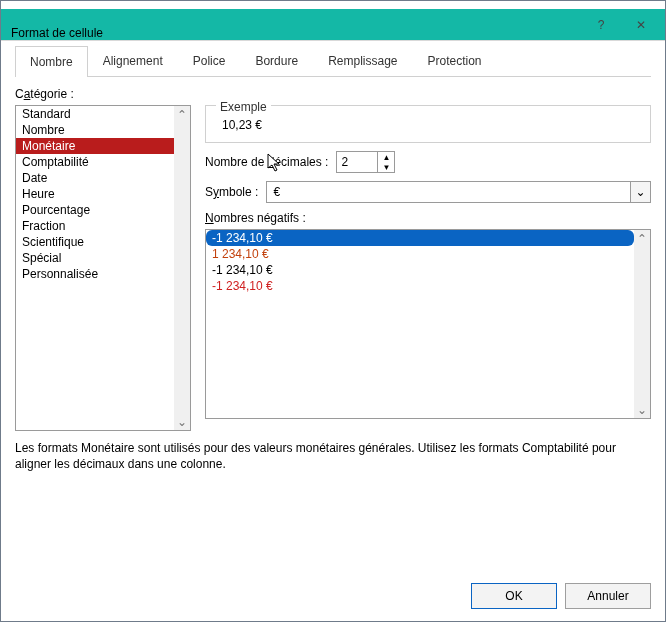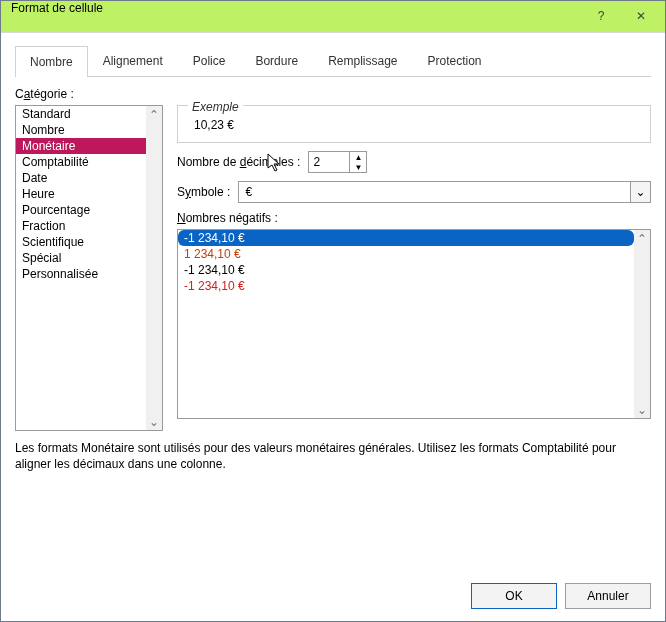--- a/index.html
+++ b/index.html
@@ -1,38 +1,38 @@
 <!DOCTYPE html>
 <html><head>
 <meta charset="utf-8">
 <style>
   * { box-sizing: border-box; font-family: "Segoe UI", Tahoma, sans-serif; font-size: 12px; }
   body { margin: 0; background: #fff; width: 666px; height: 622px; overflow: hidden; }
   .dialog { width: 666px; height: 622px; border: 1px solid #6f7b8a; background: #fff; position: relative; }
-  .titlebar { height: 32px; display: flex; align-items: flex-start; padding: 0 4px 0 10px; border-bottom: 1px solid #d9d9d9; background: #bef264; }
+  .titlebar { height: 32px; display: flex; align-items: flex-end; padding: 0 4px 0 10px; border-bottom: 1px solid #d9d9d9; background: #14b8a6; margin-top: 8px; }
   .titlebar .title { flex: 1; font-size: 12px; color: #000; }
   .titlebar .tb-btn { width: 40px; height: 30px; display: flex; align-items: center; justify-content: center; color: #444; }
   .body { position: absolute; top: 32px; left: 0; right: 0; bottom: 50px; padding: 12px 14px 0 14px; }
   .tabs { display: flex; border-bottom: 1px solid #d0d0d0; }
   .tab { padding: 8px 14px; border: 1px solid transparent; border-bottom: none; color: #333; cursor: default; }
   .tab.active { border-color: #d0d0d0; background: #fff; position: relative; top: 1px; }
   .tabpage { padding-top: 10px; }
   .row-label { margin-bottom: 4px; color: #000; }
   .underline-key { text-decoration: underline; }
   .content-row { display: flex; gap: 14px; }
-  .cat-col { width: 148px; }
+  .cat-col { width: 176px; }
   .listbox { border: 1px solid #9a9a9a; height: 326px; background: #fff; position: relative; overflow: hidden; }
   .listbox .items { position: absolute; top: 0; left: 0; right: 16px; bottom: 0; overflow: hidden; }
   .listbox .item { padding: 1px 6px; white-space: nowrap; cursor: default; }
-  .listbox .item.selected { background: #be185d; color: #fff; }
+  .listbox .item.selected { background: #b91c1c; color: #fff; }
   .listbox .vscroll { position: absolute; top: 0; right: 0; width: 16px; bottom: 0; background: #f0f0f0; display: flex; flex-direction: column; justify-content: space-between; }
   .arrow { width: 16px; height: 16px; display: flex; align-items: center; justify-content: center; color: #777; }
   .settings-col { flex: 1; }
   .fieldset { border: 1px solid #d0d0d0; padding: 4px 10px 10px 10px; margin-bottom: 8px; }
-  .fieldset .legend { position: relative; top: -10px; background: #fff; display: inline-block; padding: 0 4px; color: #333; font-style: italic; }
+  .fieldset .legend { position: relative; top: -10px; background: #fff; display: inline-block; padding: 0 4px; color: #333; }
   .fieldset .value { padding-left: 6px; margin-top: -6px; }
   .cursor { position: absolute; top: 152px; left: 266px; pointer-events: none; }
   .cursor svg { width: 16px; height: 20px; }
   .line { display: flex; align-items: center; gap: 8px; margin-bottom: 8px; }
   .line label { white-space: nowrap; }
   .spinner { display: inline-flex; border: 1px solid #9a9a9a; height: 22px; }
   .spinner input { border: none; width: 40px; padding: 0 4px; outline: none; }
   .spinner .sp-btns { display: flex; flex-direction: column; border-left: 1px solid #9a9a9a; }
   .spinner .sp-btns div { width: 16px; height: 10px; display: flex; align-items: center; justify-content: center; font-size: 8px; }
   .select { display: flex; align-items: center; flex: 1; border: 1px solid #9a9a9a; height: 22px; }

